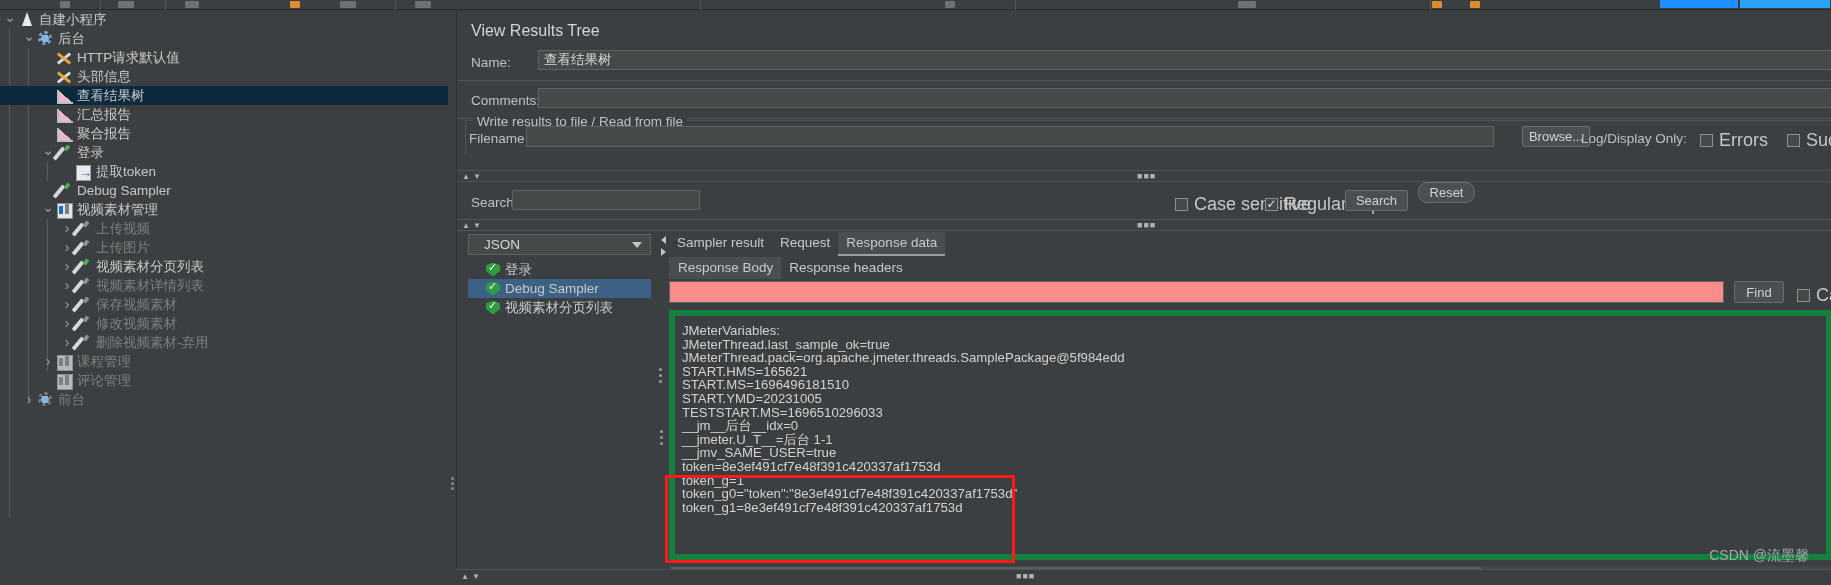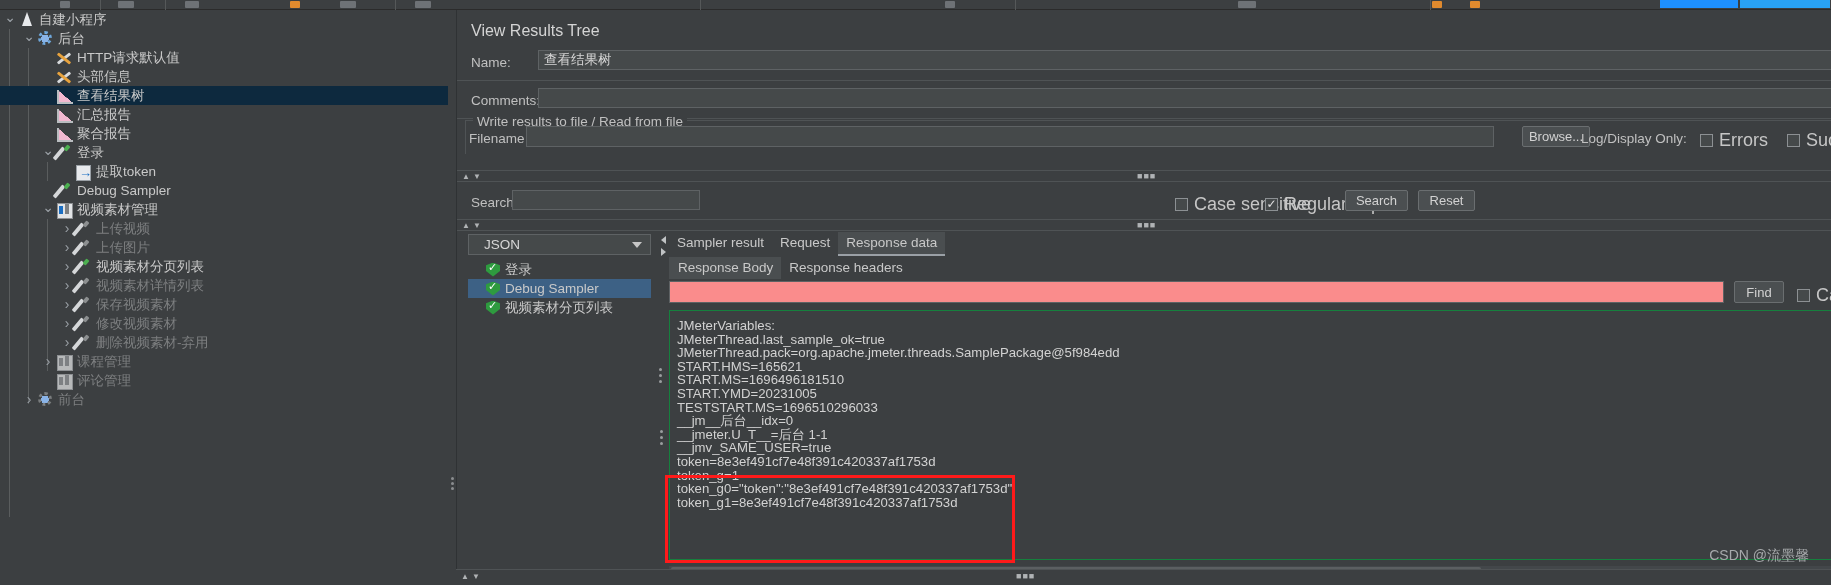--- a/index.html
+++ b/index.html
@@ -254,21 +254,21 @@
   .tab {
     font-size: 13.5px; color: #c9c9c9; padding: 3px 8px 4px 8px;
     background: transparent; cursor: default;
   }
   .tab.active { background: #4a4e50; border-bottom: 2px solid #9aa0a6; }
   .tab.active.sub { background: #4a4e50; border-bottom: none; padding-left: 9px; }
 
   
   .resp-area {
     position: absolute; background: #3c3f41;
-    border: 1px solid #15803d;
+    border: 6px solid #15803d;
     overflow: hidden;
   }
   .find-bar-bg {
     position: absolute; background: #fa8c8c; border: 1px solid #5e6264;
   }
   .resp-text {
     position: absolute;
     font-family: "Liberation Sans", sans-serif;
     font-size: 13.2px; line-height: 13.6px;
     color: #d2d2d2; white-space: pre;
@@ -506,21 +506,21 @@
     <input class="txtfield" style="left: 55px; top: 180px; width: 188px; height: 20px;" value="">
     <div class="chk-wrap" style="left:718px; top:184px;">
       <span class="chkbox"></span>
       <span>Case sensitive</span>
     </div>
     <div class="chk-wrap" style="left:808px; top:184px;">
       <span class="chkbox on"></span>
       <span>Regular exp.</span>
     </div>
     <div class="jbutton" style="left:888px; top:180px; width:63px; height:21px;">Search</div>
-    <div class="jbutton" style="left:961px; top:180px; width:57px; height:21px;">Reset</div>
+    <div class="jbutton" style="left:961px; top:172px; width:57px; height:21px;border-radius:9px;">Reset</div>
 
     <div class="collapse-bar" style="left:0px; top:209px; width:1375px;">
       <span class="arrows">▲▼</span>
       <span class="dots" style="left:680px;">■■■</span>
     </div>
 
     <div class="combo" style="left:11px; top:224px; width:183px; height:21px;">
       <span class="val">JSON</span>
       <span class="arrow"></span>
     </div>

